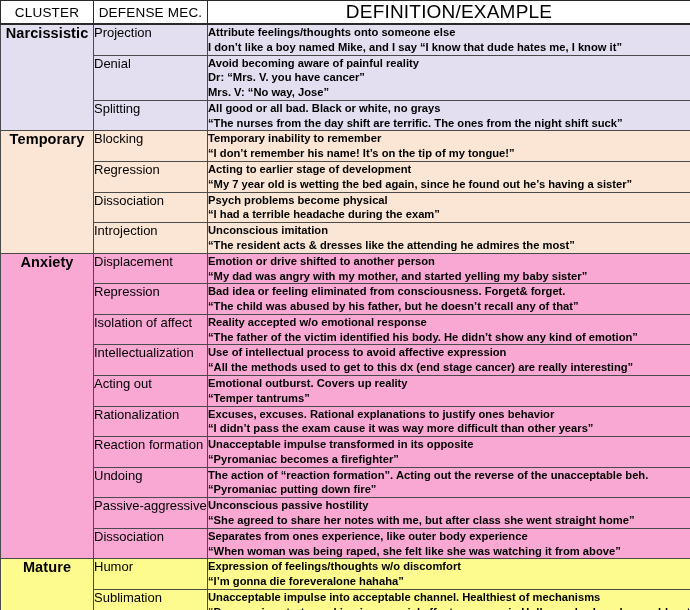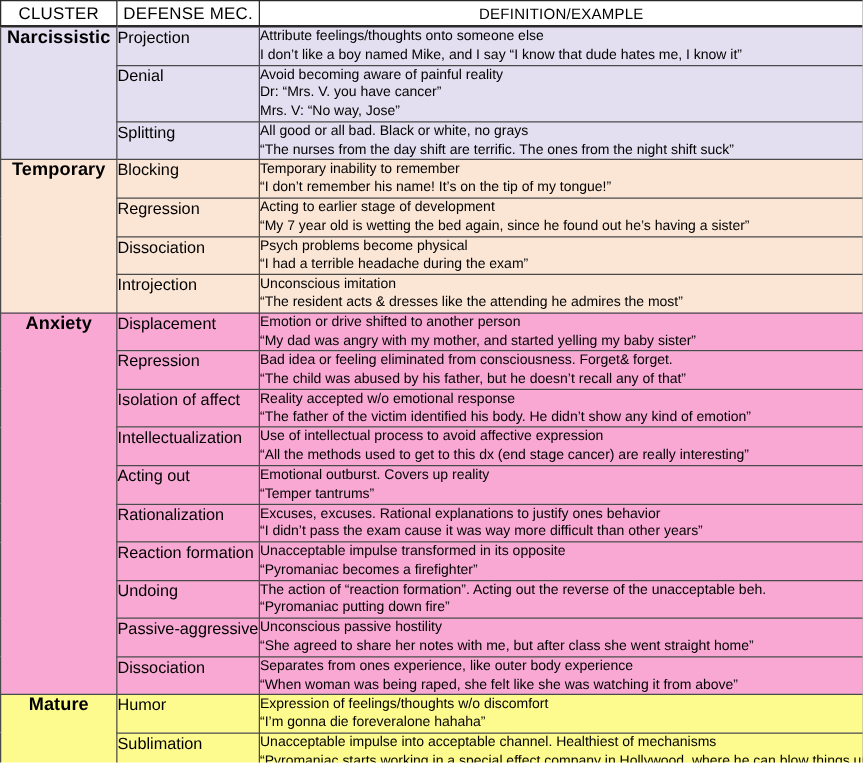--- a/index.html
+++ b/index.html
@@ -43,21 +43,21 @@
     font-size: 13.5px;
     font-weight: normal;
     letter-spacing: 0.2px;
     text-align: center;
     vertical-align: middle;
     padding: 0 2px;
     white-space: nowrap;
   }
   tr.header-row th.th-cluster { font-size: 13.5px; }
   tr.header-row th.th-defense { font-size: 13.5px; }
-  tr.header-row th.th-def     { font-size: 12px; }
+  tr.header-row th.th-def     { font-size: 19px; }
 
   
   td.cluster-cell {
     text-align: center;
     vertical-align: middle;
     font-size: 14.5px;
     font-weight: bold;
     letter-spacing: 0.1px;
   }
 
@@ -73,20 +73,21 @@
   td.def-cell {
     font-size: 11.2px;
     padding: 2px 0 0 5px;
     line-height: 1.32;
     vertical-align: top;
   }
   td.def-cell .def-line {
     display: block;
     white-space: nowrap;
     overflow: hidden;
+    font-weight: bold;
   }
 
   
   .pal-narcissistic { background: #e3dff0; }
   .pal-immature     { background: #fbe6d6; }
   .pal-anxiety      { background: #f9a8d4; }
   .pal-mature       { background: #fdfb8d; }
 
   
   tr.cluster-start > td { border-top: 1px solid #3a3a3a; }

